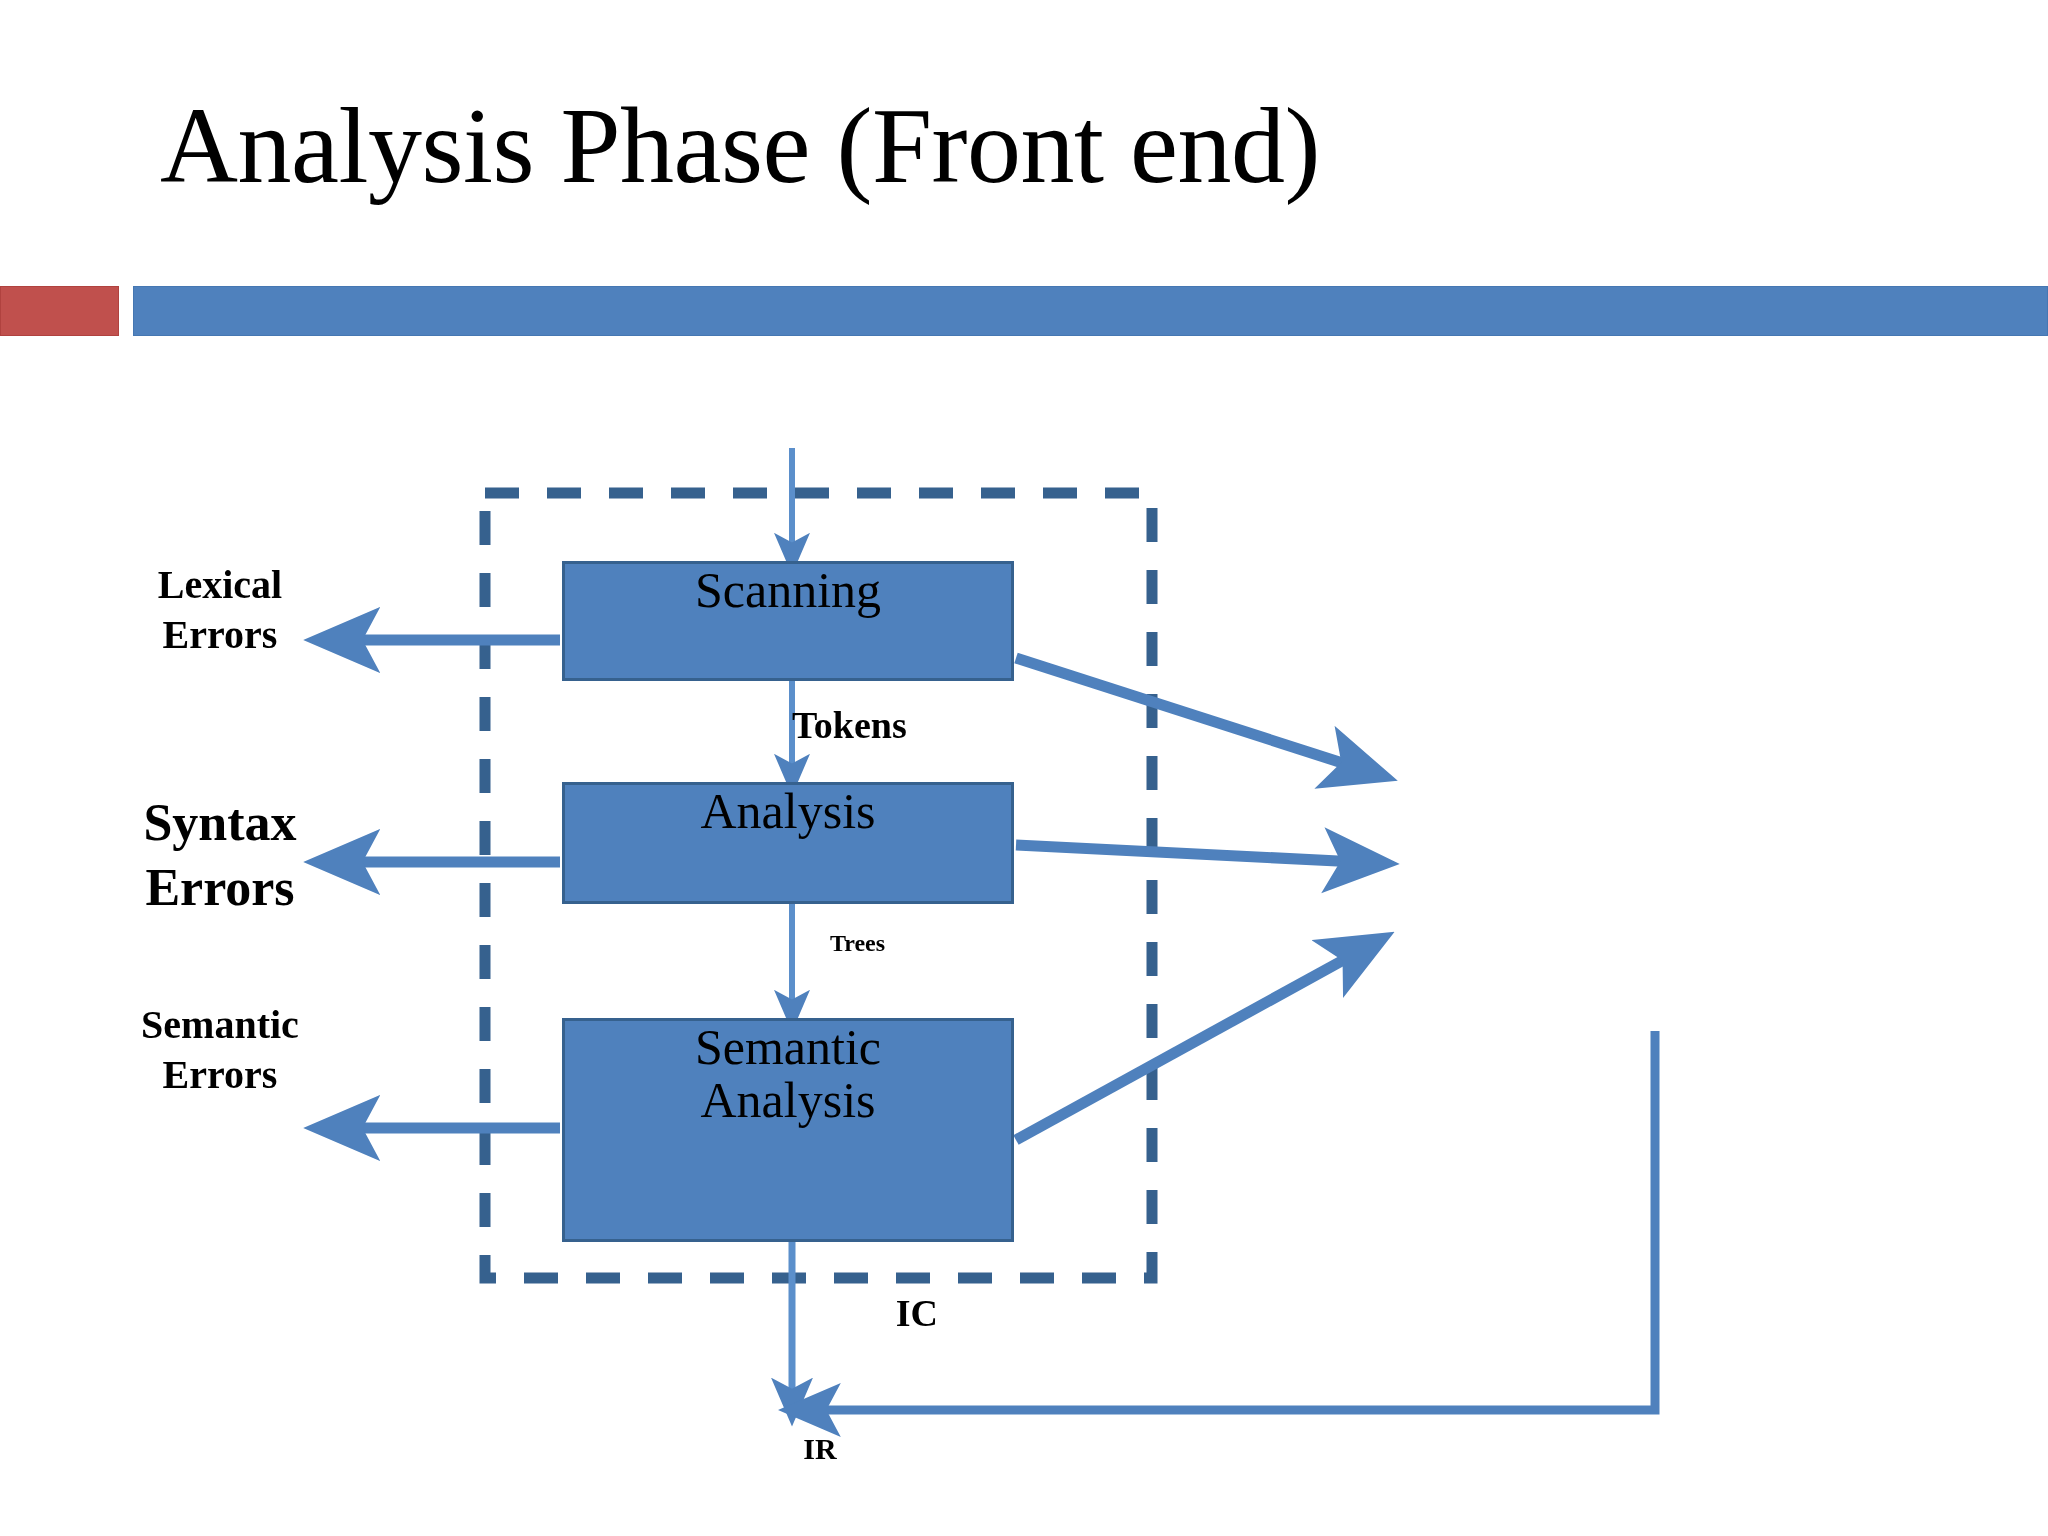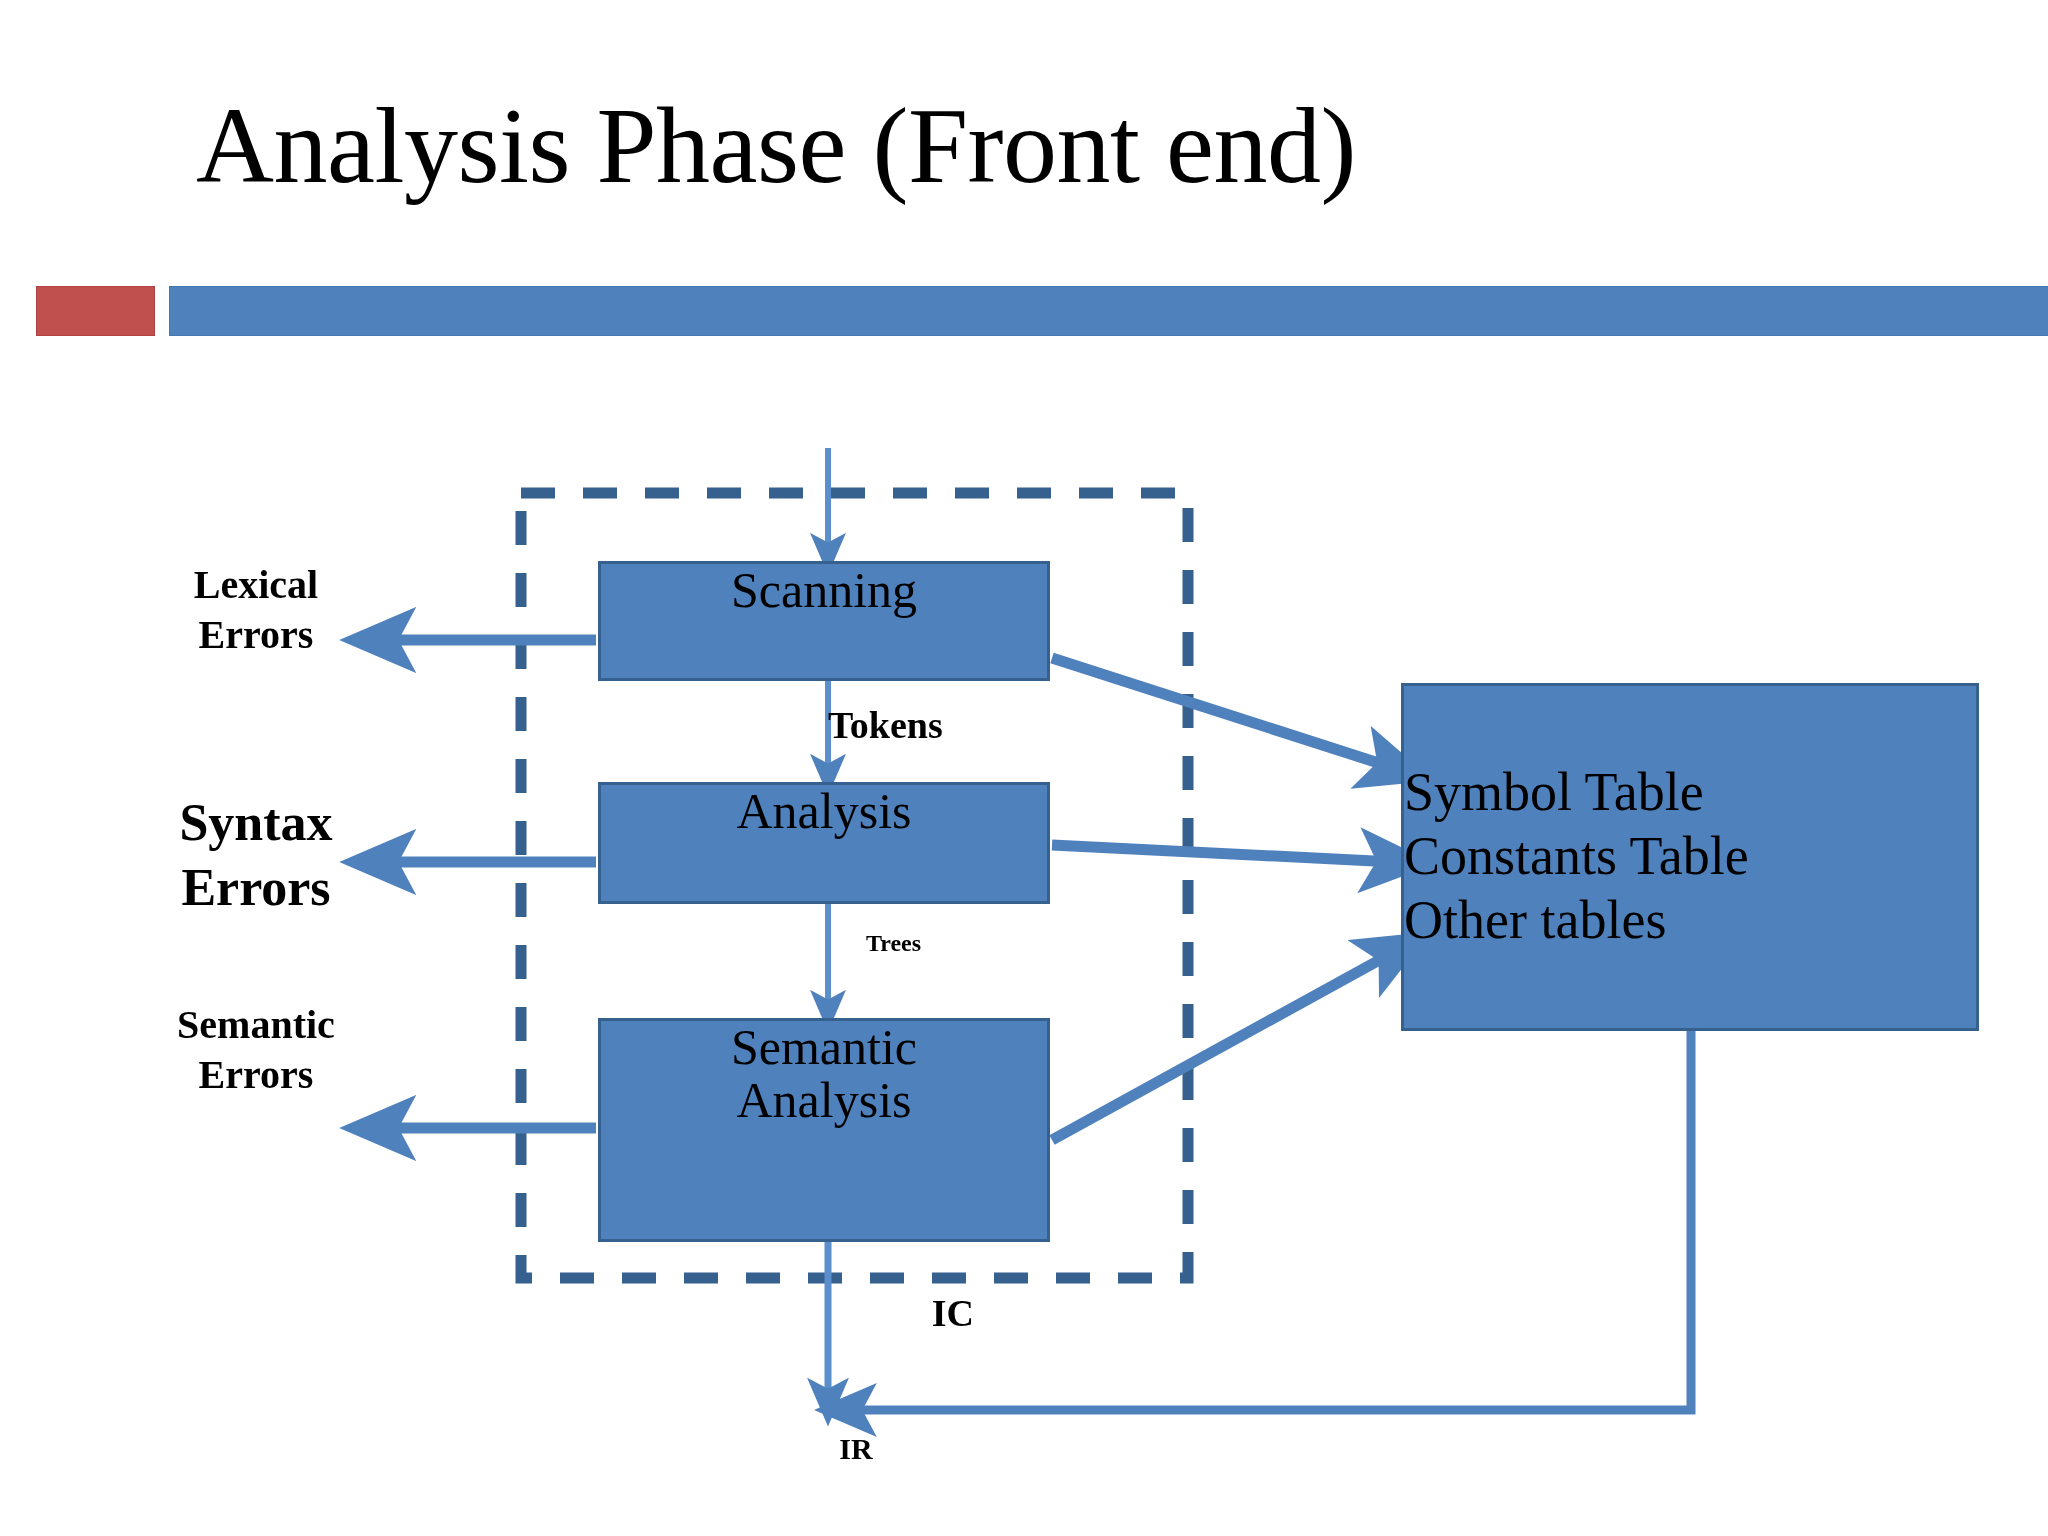--- a/index.html
+++ b/index.html
@@ -11,21 +11,20 @@
     width: 2048px;
     height: 1536px;
     overflow: hidden;
     font-family: "Liberation Serif", "DejaVu Serif", serif;
   }
   .slide {
     position: relative;
     width: 2008px;
     height: 1536px;
     background: #ffffff;
-    margin-left: 36px;
   }
 
   
   .slide-title {
     position: absolute;
     left: 160px;
     top: 86px;
     width: 1500px;
     height: 120px;
     font-family: "Liberation Serif", "DejaVu Serif", serif;
@@ -178,25 +177,20 @@
     <span class="line">Analysis</span>
   </div>
 
   <div class="proc-box" id="box-semantic">
     <div>
       <span class="line">Semantic</span>
       <span class="line">Analysis</span>
     </div>
   </div>
 
-  <div class="proc-box" id="box-tables">
-    <span class="line">Symbol Table</span>
-    <span class="line">Constants Table</span>
-    <span class="line">Other tables</span>
-  </div>
 
 
   <div class="lbl" id="lbl-lexical">Lexical
 Errors</div>
 
   <div class="lbl" id="lbl-syntax">Syntax
 Errors</div>
 
   <div class="lbl" id="lbl-semantic">Semantic
 Errors</div>

